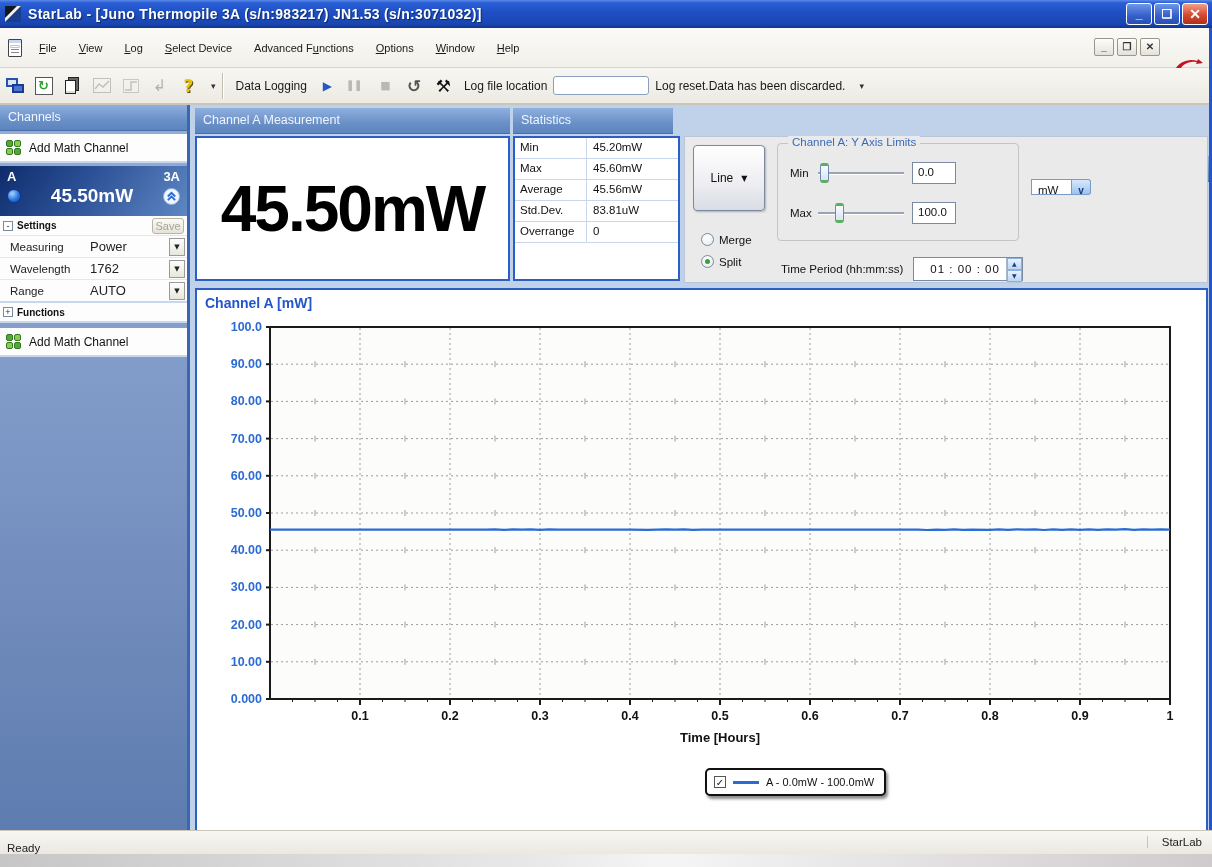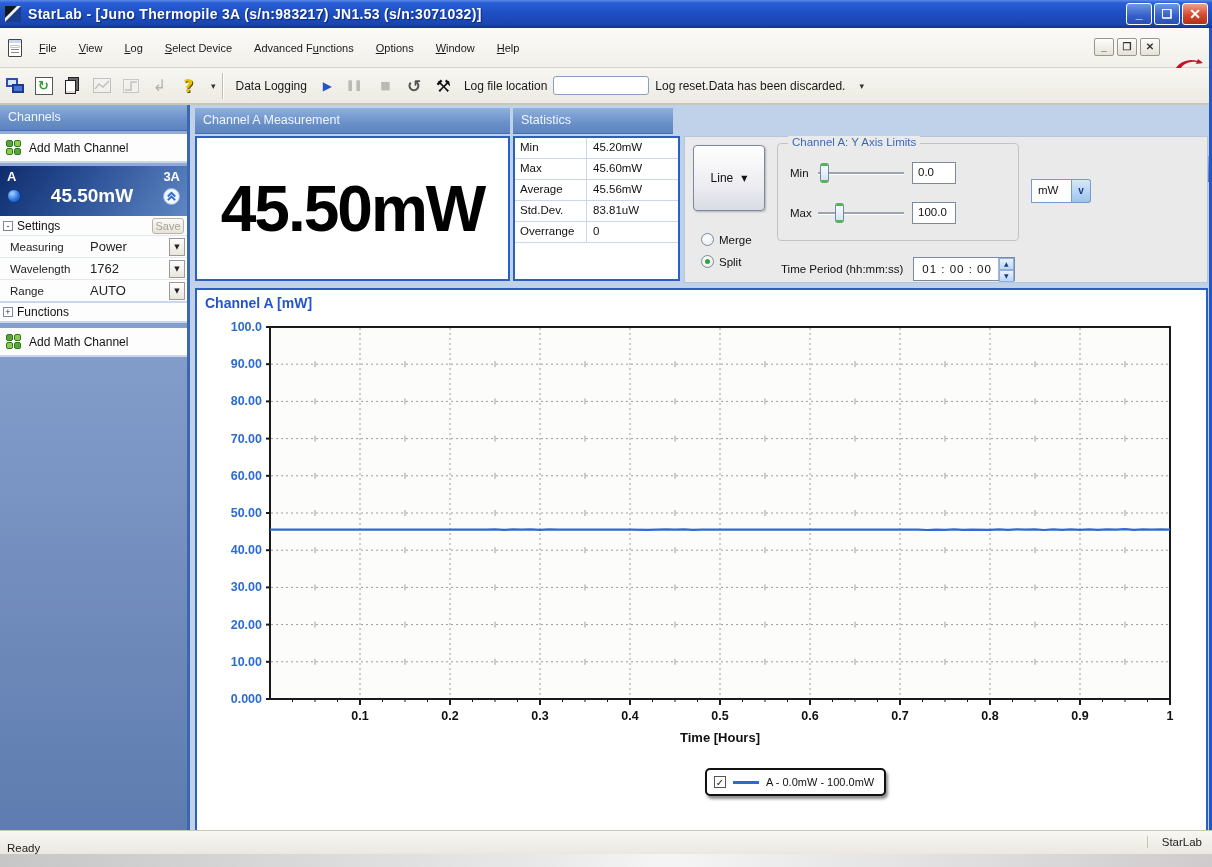--- a/index.html
+++ b/index.html
@@ -72,21 +72,21 @@
   .channel-top { display:flex; justify-content:space-between; font-weight:bold; font-size:13px; }
   .channel-bottom { display:flex; align-items:center; margin-top:1px; }
   .led { width:14px; height:14px; border-radius:50%; border:1px solid #0A3A8C;
     background:radial-gradient(circle at 35% 30%,#A8D4FF,#2E77E0 55%,#0A4AB0); }
   .channel-value { flex:1; text-align:center; font-size:19px; font-weight:bold; }
   .chev-circle { width:17px; height:17px; border-radius:50%; background:#F2F7FF; border:1px solid #8FB0DE;
     display:flex; align-items:center; justify-content:center; }
   .settings-header { height:19px; display:flex; align-items:center; padding:0 3px; }
   .pm-box { width:10px; height:10px; border:1px solid #7A8AA0; background:#fff; font-size:9px;
     line-height:8px; text-align:center; color:#333; margin-right:4px; }
-  .settings-title { font-weight:normal; font-size:12px; flex:1; }
+  .settings-title { font-weight:bold; font-size:10px; flex:1; }
   .save-btn { width:32px; height:16px; border:1px solid #B8B4A8; border-radius:3px;
     background:linear-gradient(180deg,#FBFAF6,#E6E3D8); color:#A8A49A; font-size:11px; text-align:center; line-height:14px; }
   .setting-row { height:22px; display:flex; align-items:center; border-top:1px solid #E2E8F2; padding-left:10px; }
   .setting-label { width:80px; font-size:11.5px; color:#222; }
   .setting-value { flex:1; font-size:13px; color:#222; }
   .dd-btn { width:16px; height:18px; border:1px solid #9A9A9A; background:linear-gradient(180deg,#FDFDFB,#E8E6DC);
     text-align:center; line-height:16px; font-size:7px; color:#222; margin-right:2px; }
   .functions-row { height:20px; display:flex; align-items:center; padding:0 3px; border-top:2px solid #C9D7EC; }
 
   
@@ -112,32 +112,32 @@
   .slider-row { position:absolute; left:12px; display:flex; align-items:center; }
   .slider-row .lab { width:28px; font-size:11.5px; }
   .slider-track { position:relative; width:86px; height:20px; }
   .slider-track::before { content:""; position:absolute; left:0; right:0; top:9px; height:2px;
     background:#9AA4B2; box-shadow:0 1px 0 #fff; }
   .thumb { position:absolute; top:0; width:9px; height:20px; border-radius:3px;
     background:linear-gradient(180deg,#F8FBFF,#D8E4F2); border:1px solid #6E8AAA;
     border-top:3px solid #58B058; border-bottom:3px solid #58B058; }
   .val-box { width:44px; height:22px; border:1px solid #7A8AA0; background:#fff; font-size:11.5px;
     padding:3px 0 0 5px; margin-left:8px; }
-  .unit-combo { position:absolute; left:252px; top:38px; width:60px; height:24px; display:flex; }
+  .unit-combo { position:absolute; left:252px; top:38px; width:60px; height:16px; display:flex; }
   .unit-field { flex:1; border:1px solid #7A9ACA; background:#fff; font-size:11.5px; padding:4px 0 0 6px; }
   .unit-dd { width:19px; border:1px solid #7A9ACA; border-left:none; border-radius:0 3px 3px 0;
     background:linear-gradient(180deg,#D8E8FA,#9EC2EE); color:#1A3A8C; font-weight:bold; font-size:10px;
     text-align:center; line-height:21px; }
   .radio-row { position:absolute; left:16px; display:flex; align-items:center; gap:5px; font-size:11.5px; }
   .radio { width:13px; height:13px; border-radius:50%; border:1px solid #7A8A9A;
     background:radial-gradient(circle at 40% 35%,#fff,#E4E8EC); position:relative; }
   .radio.sel::after { content:""; position:absolute; left:3px; top:3px; width:5px; height:5px; border-radius:50%; background:#35A435; }
   .time-period { position:absolute; left:96px; top:120px; display:flex; align-items:center; gap:10px; font-size:11.5px; }
   .spinbox { display:flex; border:1px solid #7A8AA0; background:#fff; height:24px; }
-  .spin-val { padding:5px 6px 0 8px; font-size:11.5px; letter-spacing:1px; }
+  .spin-val { padding:5px 6px 0 16px; font-size:11.5px; letter-spacing:1px; }
   .spin-btns { width:16px; display:flex; flex-direction:column; border-left:1px solid #A8B8CC; }
   .spin-btns div { flex:1; font-size:6px; text-align:center; line-height:10px; color:#1A3A8C;
     background:linear-gradient(180deg,#E8F2FC,#BCD6F2); border:1px solid #8FB0DE; }
 
   
   .chart-panel { position:absolute; left:195px; top:288px; width:1013px; height:702px; background:#fff; border:2px solid #2C5FC4; }
   .chart-title { position:absolute; left:8px; top:5px; color:#2255CC; font-weight:bold; font-size:14px; }
   .chart-xlabel { position:absolute; left:73px; top:440px; width:900px; text-align:center; font-weight:bold; font-size:13px; color:#111; }
   .legend { position:absolute; left:508px; top:478px; height:28px; background:#fff; border:2px solid #111;
     border-radius:5px; box-shadow:2px 3px 3px rgba(0,0,0,0.45); display:flex; align-items:center; gap:7px; padding:0 10px 0 7px; }

